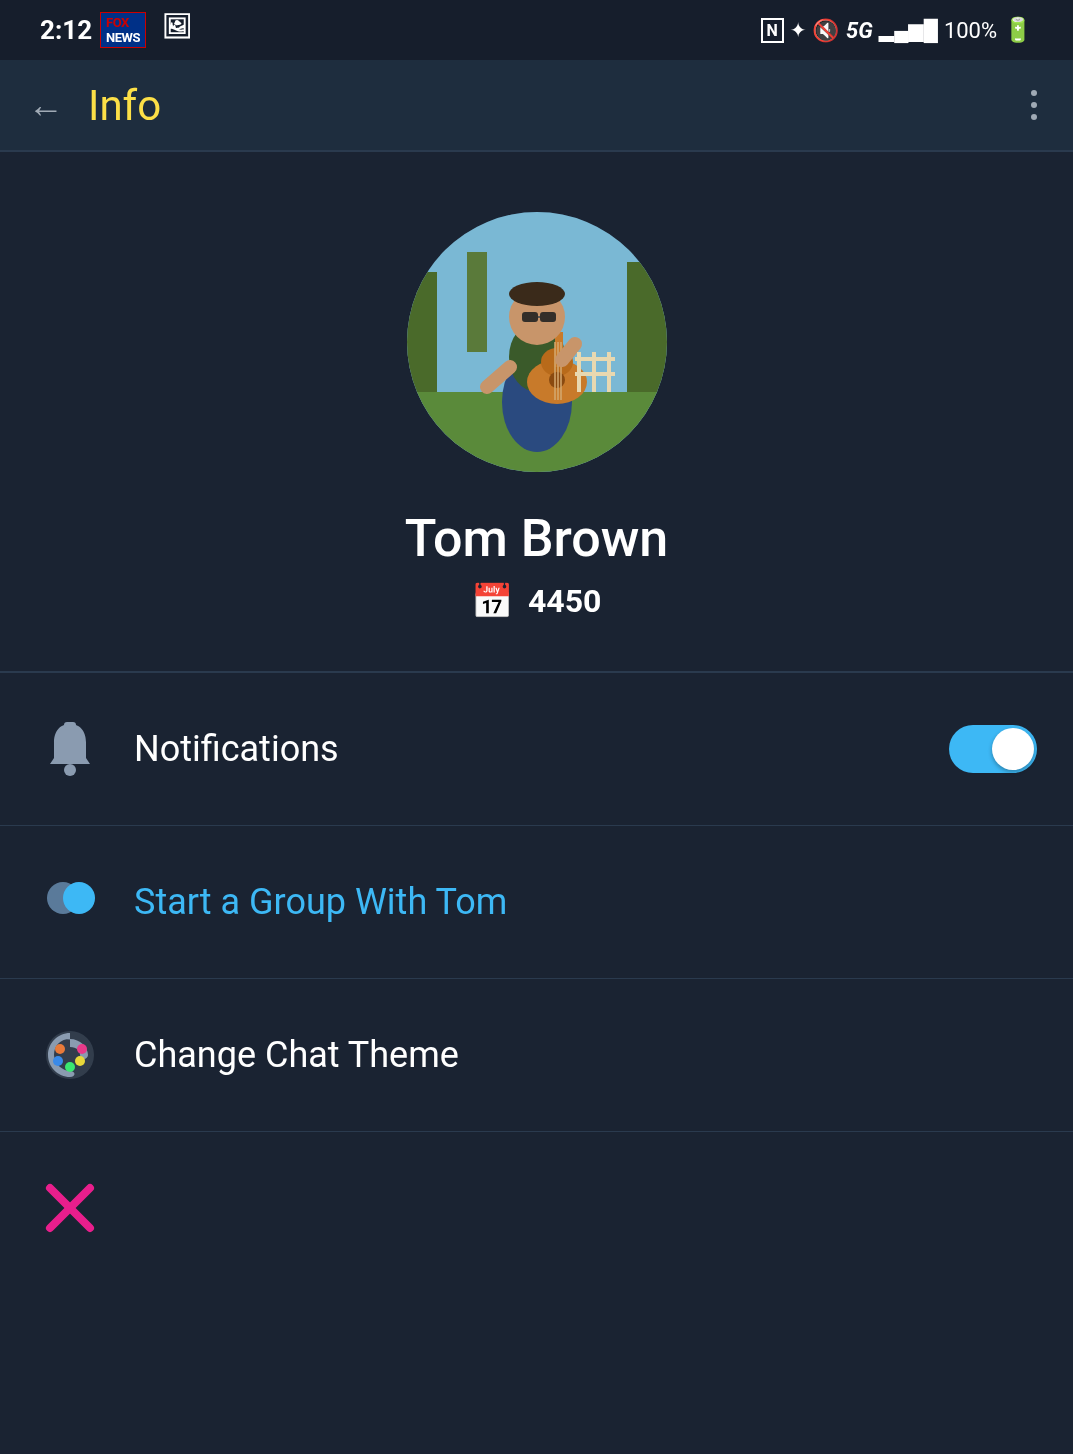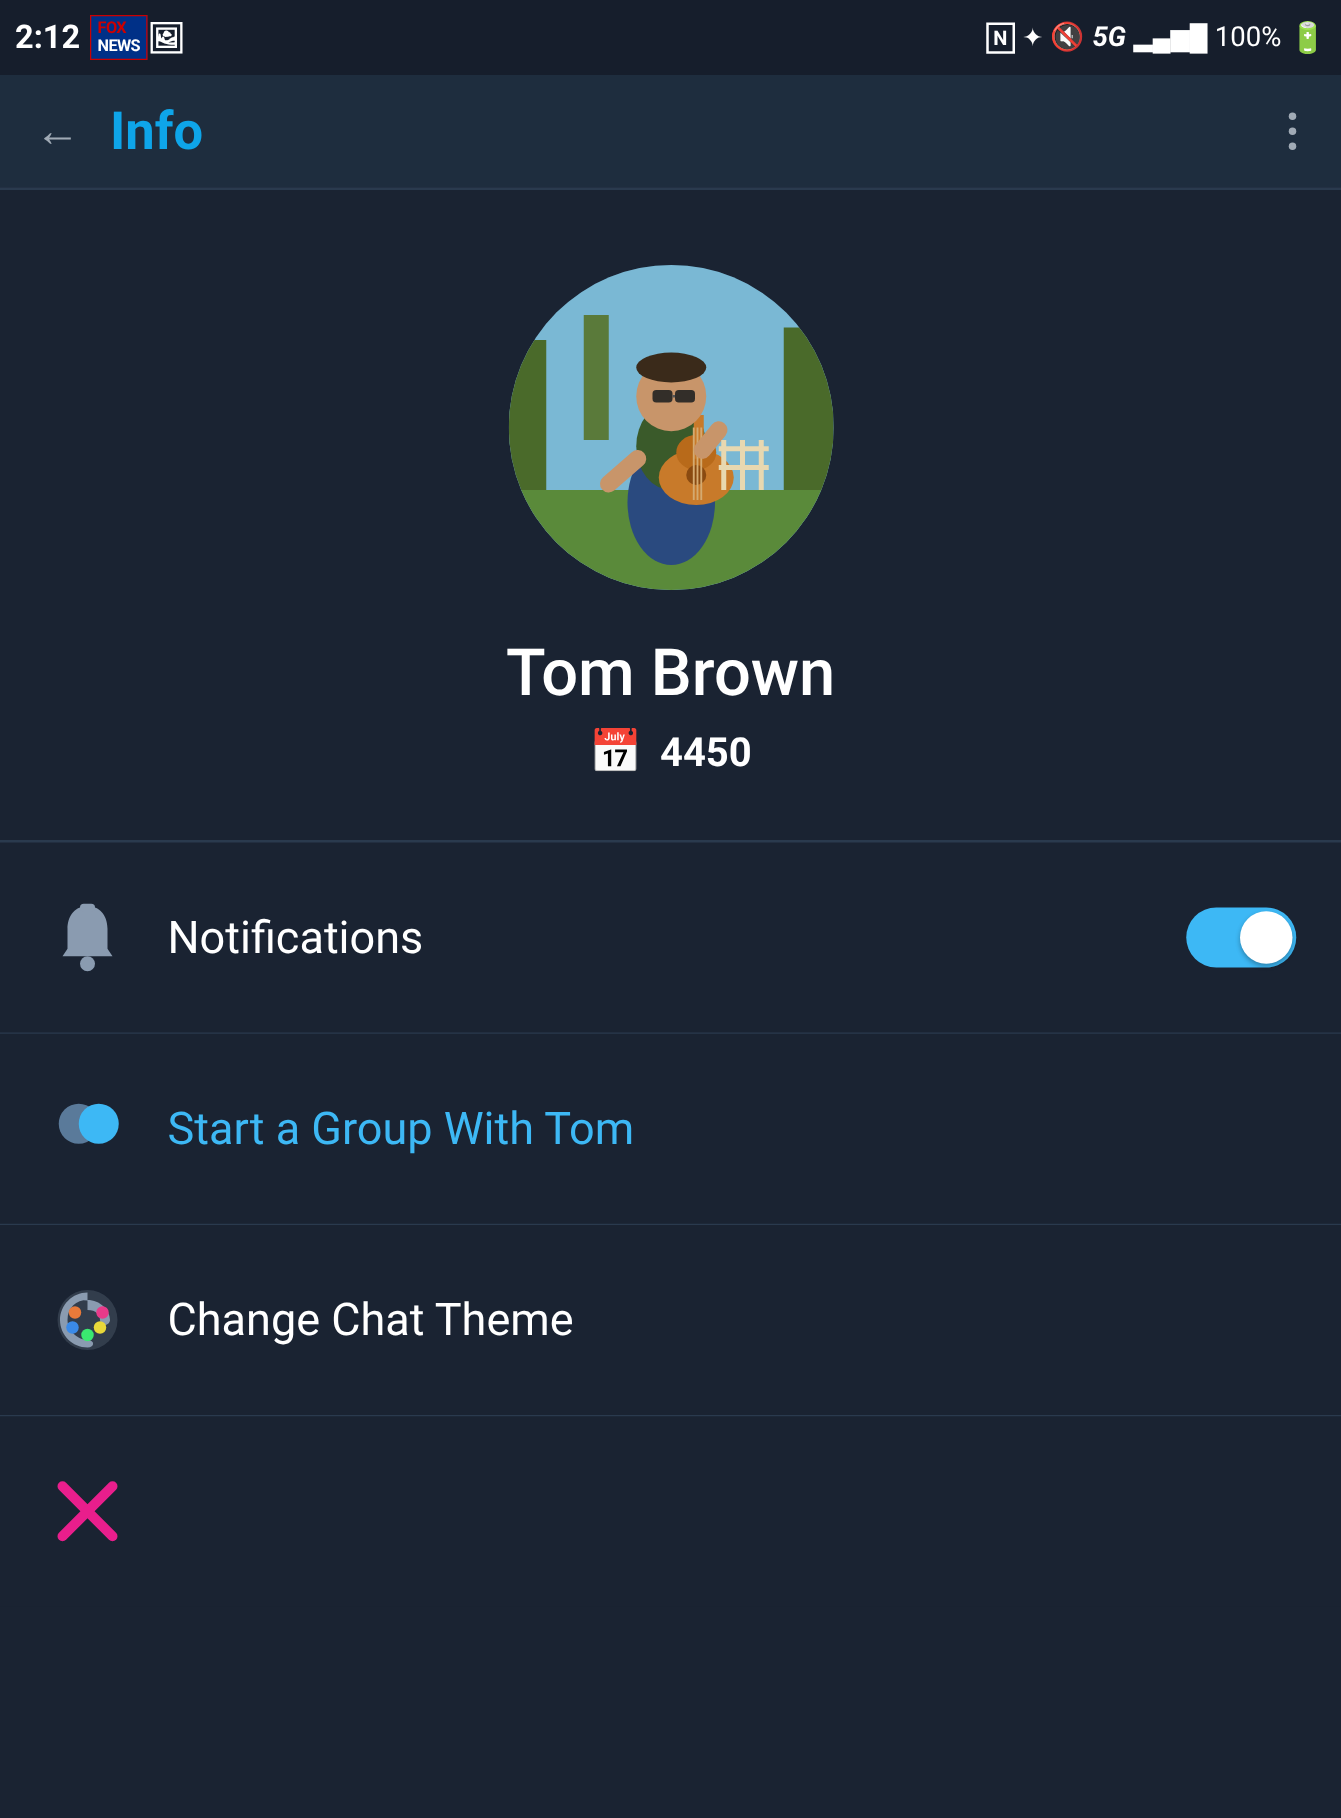--- a/index.html
+++ b/index.html
@@ -14,21 +14,21 @@
       overflow-x: hidden;
     }
 
     
     .status-bar {
       background-color: #161e2c;
       height: 60px;
       display: flex;
       align-items: center;
       justify-content: space-between;
-      padding: 0 12px;
+      padding: 0 40px;
     }
 
     .status-left {
       display: flex;
       align-items: center;
       gap: 8px;
       font-size: 26px;
       font-weight: bold;
       color: #ffffff;
     }
@@ -59,22 +59,22 @@
 
     .back-btn {
       font-size: 36px;
       color: #a0aab5;
       cursor: pointer;
       line-height: 1;
     }
 
     .app-bar-title {
       font-size: 42px;
-      font-weight: 700;
-      color: #0ea5e9;
+      font-weight: 400;
+      color: #fde047;
     }
 
     .dot {
       width: 6px;
       height: 6px;
       background-color: #a0aab5;
       border-radius: 50%;
     }
 
     
@@ -218,21 +218,21 @@
     .news-badge span {
       color: #cc0000;
     }
   </style>
 </head>
 <body>
 
 <div class="status-bar">
   <div class="status-left">
     <span>2:12</span>
-    <div style="display:flex;align-items:center;gap:0;">
+    <div style="display:flex;gap:16px;">
       <div class="news-badge"><span>FOX</span><br>NEWS</div>
       <span style="font-size:24px;">🖼</span>
     </div>
   </div>
   <div class="status-icons">
     <span style="font-size:22px;border:2px solid white;padding:1px 4px;font-size:16px;font-weight:bold;">N</span>
     <span>✦</span>
     <span style="font-size:22px;">🔇</span>
     <span style="font-style:italic;font-weight:bold;font-size:22px;">5G</span>
     <span style="font-size:20px;">▂▄▆█</span>

